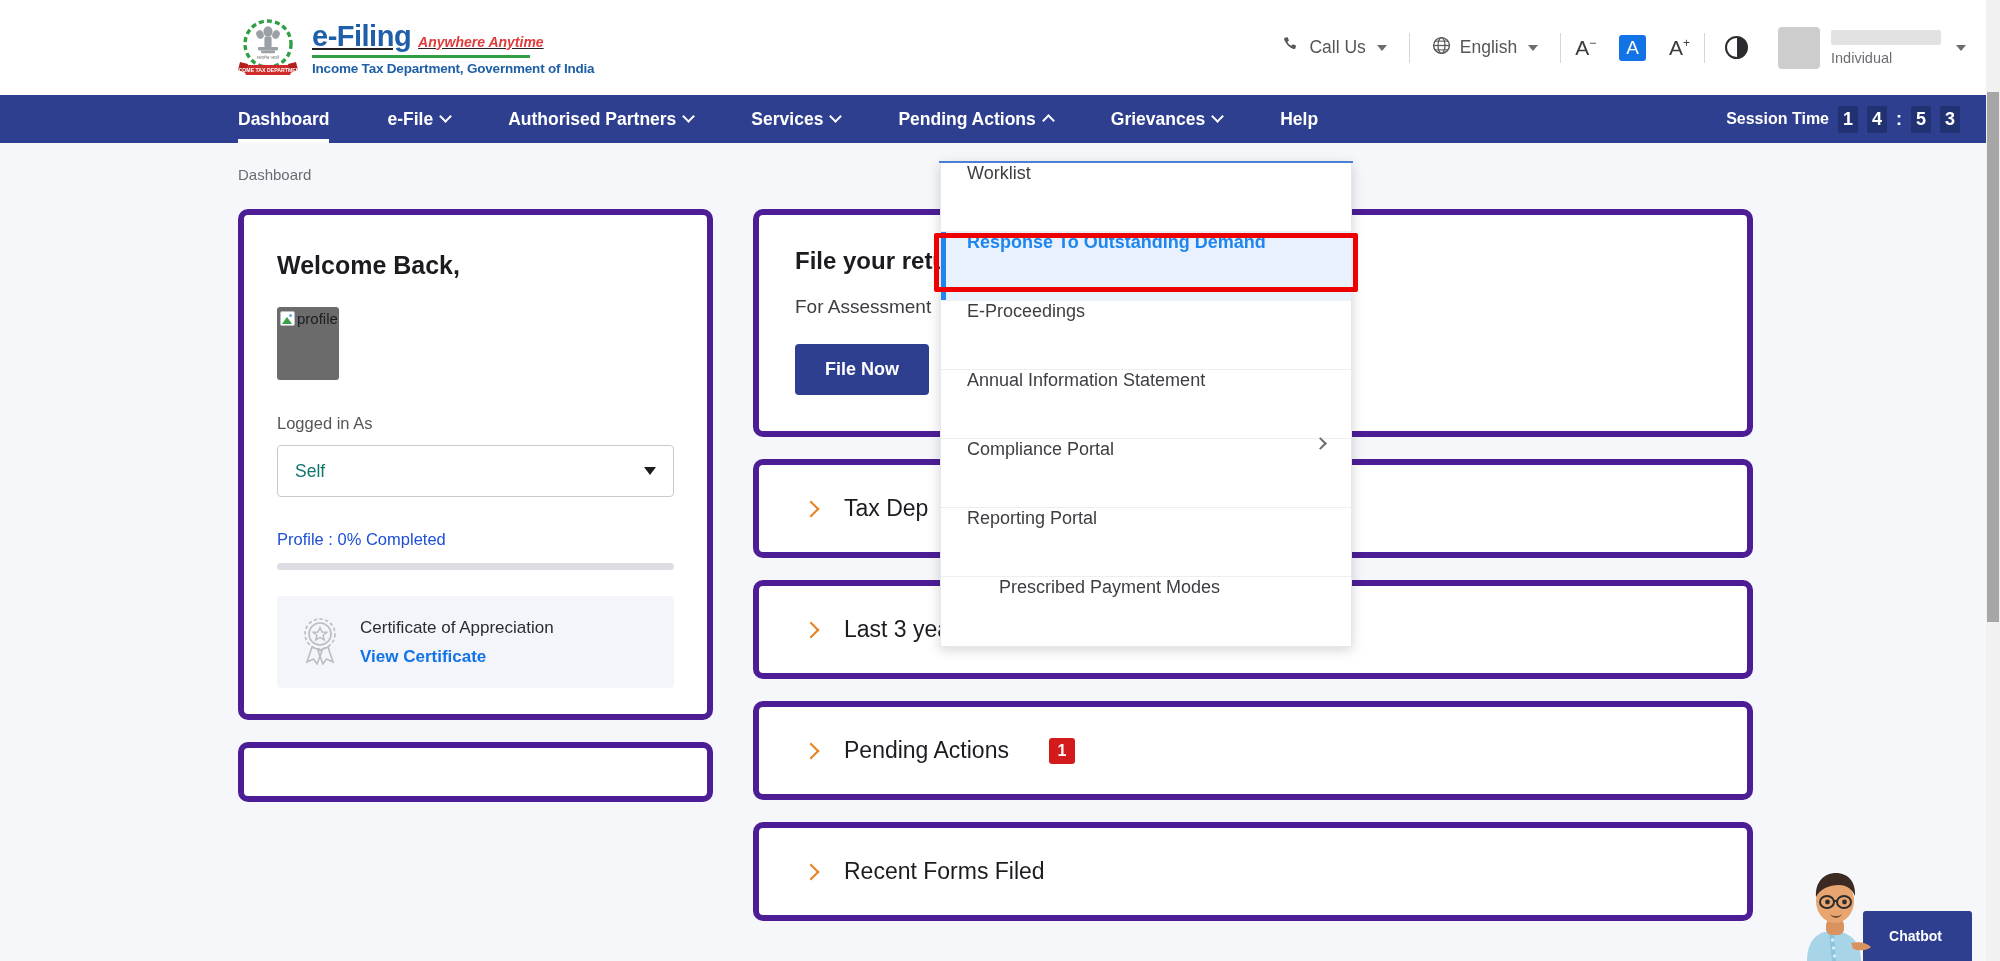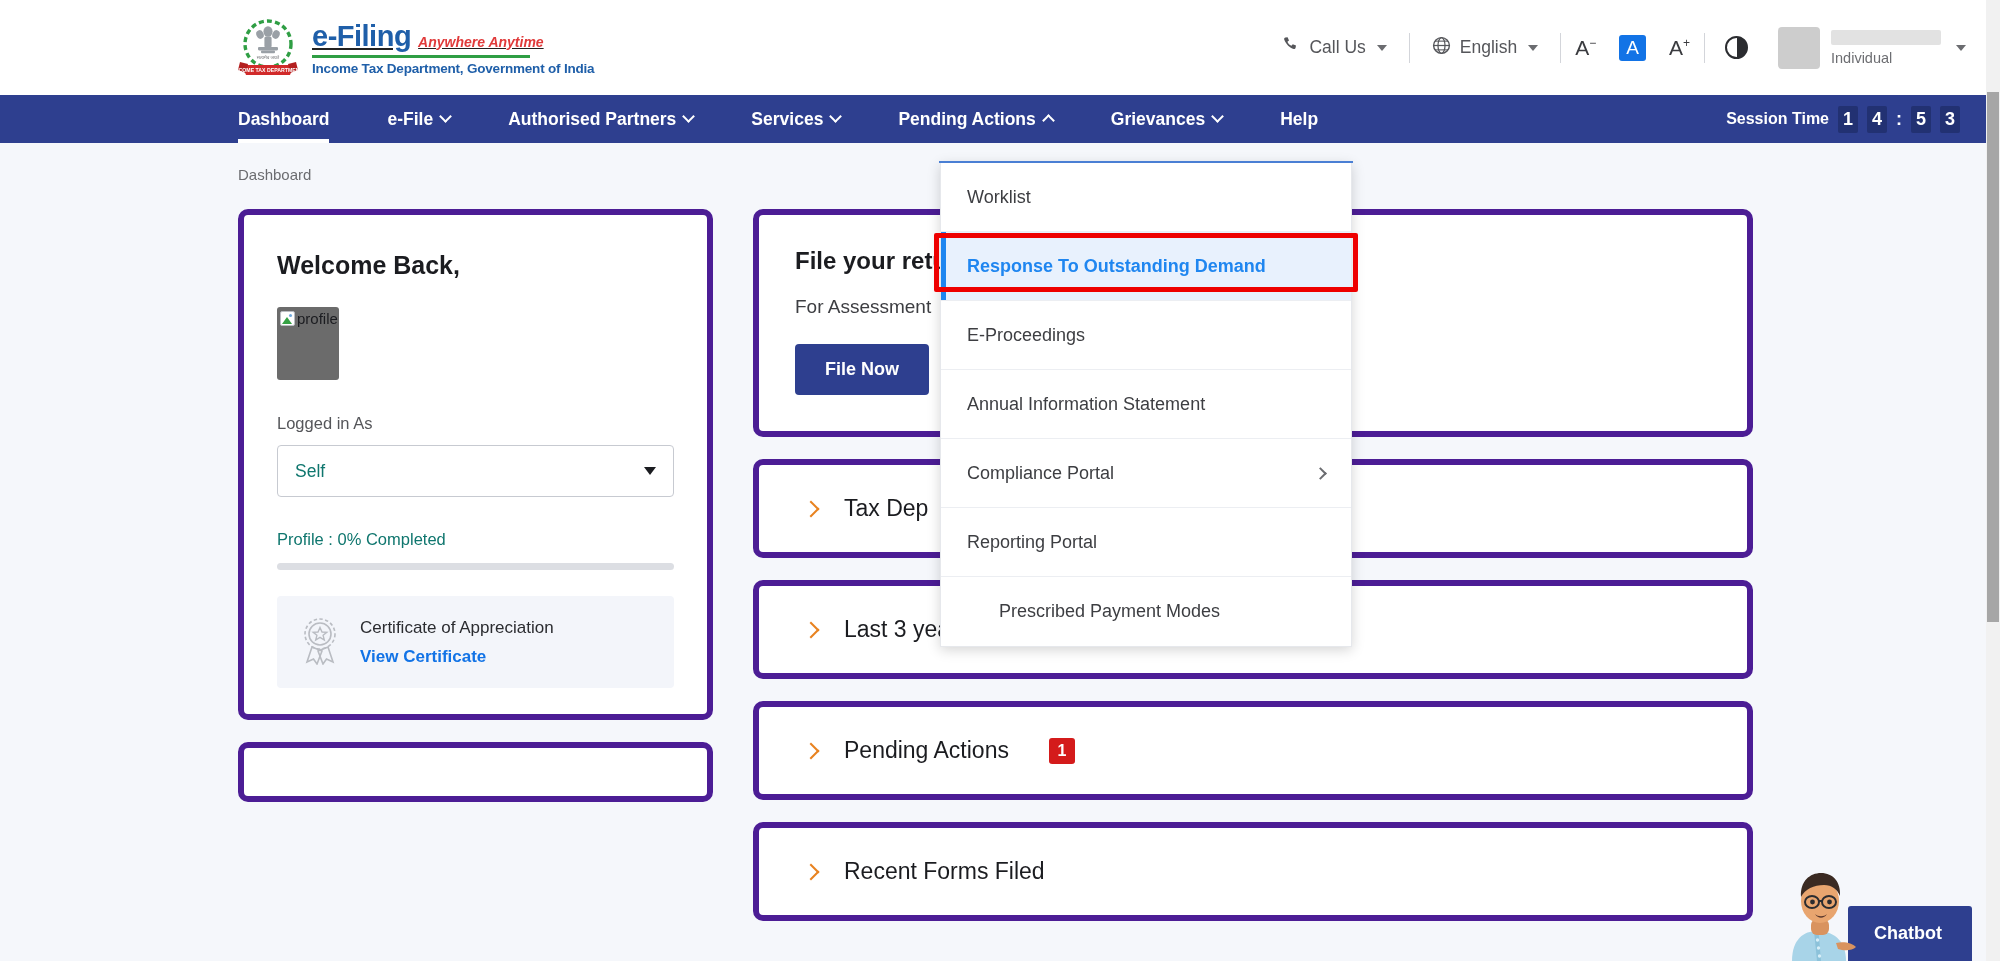--- a/index.html
+++ b/index.html
@@ -152,21 +152,21 @@
   .select {
     height: 52px; border: 1px solid #c7cad1; border-radius: 4px;
     display: flex; align-items: center; justify-content: space-between;
     padding: 0 17px; font-size: 17.5px; color: #0f766e; cursor: pointer;
     background: #fff; margin-bottom: 33px;
   }
   .select .arrow {
     width: 0; height: 0; border-left: 6px solid transparent;
     border-right: 6px solid transparent; border-top: 8px solid #1b1c20;
   }
-  .profile-pct { font-size: 16.5px; color: #0f766e; margin-bottom: 14px; }
+  .profile-pct { font-size: 16.5px; color: #1d4ed8; margin-bottom: 14px; }
   .progress-track { height: 7px; background: #dcdee3; border-radius: 4px; margin-bottom: 26px; }
   .progress-fill { height: 100%; background: #2e3f8f; border-radius: 4px; }
   .contact-row {
     display: flex; align-items: center; justify-content: space-between;
     font-size: 17px; color: #2b2c30; margin-bottom: 36px;
   }
   .link { color: #1273e6; cursor: pointer; }
   .cert-box {
     background: #f3f5fa; border-radius: 4px; padding: 19px 21px;
     display: flex; align-items: center; gap: 18px;
@@ -204,21 +204,21 @@
 
   
   .dropdown {
     position: absolute; left: 940px; top: 162px; width: 412px;
     background: #fff; z-index: 40;
     box-shadow: 0 3px 12px rgba(0,0,0,0.17);
     border: 1px solid #e6e8ec;
   }
   .dd-top-border { position: absolute; left: -2px; right: -2px; top: -2px; height: 2px; background: #4a7fd4; }
   .menu-item {
-    height: 69px; display: flex; align-items: center; justify-content: space-between;
+    height: 69px; display: flex; align-items: flex-start; justify-content: space-between;
     padding: 0 26px; font-size: 18px; color: #3d3e42; cursor: pointer;
     border-bottom: 1px solid #eceef2; position: relative; background: #fff;
   }
   .menu-item:last-child { border-bottom: none; margin-left: 32px; }
   .menu-item.selected {
     background: #e8f1fd; color: #1f86f0; font-weight: 700;
   }
   .menu-item.selected::before {
     content: ""; position: absolute; left: 0; top: 0; bottom: 0;
     width: 5px; background: #1f86f0;
@@ -236,21 +236,21 @@
   .annot {
     position: absolute; left: 934px; top: 233px; width: 424px; height: 59px;
     border: 5px solid #ee0000; z-index: 50; pointer-events: none;
     border-radius: 2px;
   }
 
   
   .chatbot { position: absolute; right: 14px; bottom: 0; z-index: 45; display: flex; align-items: flex-end; }
   .bot-avatar { position: relative; width: 74px; height: 96px; }
   .chat-btn {
-    background: #2e3f8f; color: #fff; font-size: 18px; font-weight: 700;
+    background: #2e3f8f; color: #fff; font-size: 14px; font-weight: 700;
     padding: 17px 30px 17px 26px; border-radius: 3px 3px 0 0;
     margin-left: -10px; cursor: pointer; white-space: nowrap;
   }
 
   
   .scrollbar {
     position: absolute; right: 0; top: 0; width: 14px; height: 961px;
     background: #f1f1f1; z-index: 60;
   }
   .scroll-thumb {

